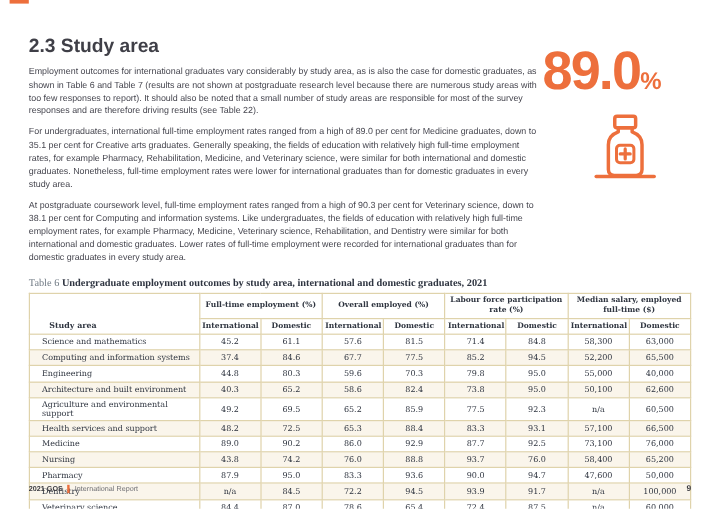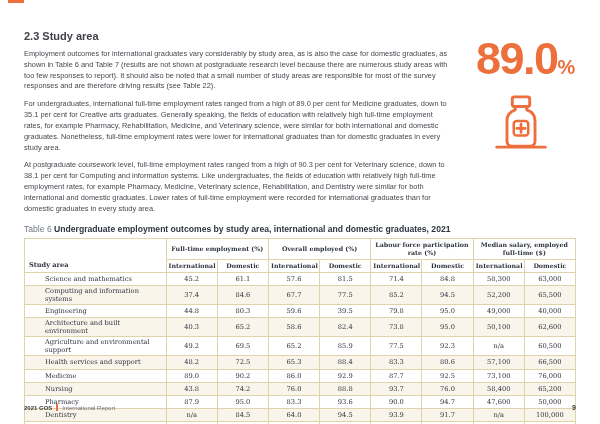--- a/index.html
+++ b/index.html
@@ -3,40 +3,40 @@
 <meta charset="utf-8">
 <style>
   html,body{margin:0;padding:0;}
   body{
     width:600px;height:424px;background:#ffffff;overflow:hidden;position:relative;
     font-family:"Liberation Sans",sans-serif;color:#44444a;
     -webkit-font-smoothing:antialiased;
   }
   .crop-mark{position:absolute;top:0;left:8px;width:16px;height:3px;background:#ED6F3C;}
   .content{position:absolute;top:30px;left:24px;right:24px;}
-  .heading{font-size:11px;font-weight:bold;color:#3F3F47;margin:0 0 7px 0;}
+  .heading{font-size:16px;font-weight:bold;color:#3F3F47;margin:0 0 7px 0;}
   .para{width:424px;font-size:7.4px;line-height:1.46;margin:0 0 7px 0;color:#474750;}
   
   .stat{position:absolute;top:36px;left:452px;width:138px;}
-  .stat-number{color:#ED6F3C;font-weight:800;font-size:45px;line-height:1;letter-spacing:-1.5px;white-space:nowrap;margin-left:24px;}
+  .stat-number{color:#ED6F3C;font-weight:800;font-size:45px;line-height:1;letter-spacing:-1.5px;white-space:nowrap;}
   .stat-number .pct{font-size:20px;font-weight:800;letter-spacing:0;}
   .stat-caption{margin-top:3px;color:#ED6F3C;font-size:8.6px;font-weight:600;line-height:1.38;white-space:pre-line;}
   .stat-icon{margin-top:12px;text-align:center;}
   .stat-icon svg{display:block;margin:0 auto;}
   
-  .table-title{font-family:Liberation Sans, sans-serif;font-size:8.6px;margin:10px 0 4px 0;}
+  .table-title{font-family:Liberation Serif, serif;font-size:8.6px;margin:10px 0 4px 0;}
   .table-title .prefix{color:#707a84;font-weight:400;}
   .table-title .main{color:#2E3440;font-weight:700;}
   table{width:100%;border-collapse:collapse;table-layout:fixed;font-family:"DejaVu Serif",serif;}
   col.c-area{width:25.7%;}
   th,td{border:1px solid #DFD3AB;padding:1px 3px;color:#2F3540;}
   thead th{font-size:6.3px;font-weight:700;text-align:center;line-height:1.25;padding:2px 2px;}
-  th.area-head{text-align:left;vertical-align:bottom;font-size:6.6px;padding-left:4px;padding-bottom:3px;}
+  th.area-head{text-align:left;vertical-align:bottom;font-size:6.6px;padding-left:16px;padding-bottom:3px;}
   tbody td{font-size:6.7px;height:10.2px;text-align:center;}
-  tbody td.area{text-align:left;padding-left:20px;}
+  tbody td.area{text-align:left;padding-left:10px;}
   tbody tr:nth-child(even){background:#FAF5EB;}
   
   .footer{position:absolute;left:24px;right:24px;top:404px;display:flex;align-items:center;font-size:6px;}
   .footer .fl-bold{font-weight:bold;color:#3b3b40;}
   .footer .sep{display:inline-block;width:2px;height:7px;background:#ED6F3C;margin:0 4px;}
   .footer .fl-rest{color:#6f6f74;}
   .footer .page-num{margin-left:auto;color:#3b3b40;font-size:7px;font-weight:bold;}
 </style>
 </head>
 <body>
@@ -106,24 +106,24 @@
           <td>85.2</td>
           <td>94.5</td>
           <td>52,200</td>
           <td>65,500</td>
         </tr>
         <tr>
           <td class="area">Engineering</td>
           <td>44.8</td>
           <td>80.3</td>
           <td>59.6</td>
-          <td>39.5</td>
+          <td>70.3</td>
           <td>79.8</td>
           <td>95.0</td>
-          <td>49,000</td>
+          <td>55,000</td>
           <td>40,000</td>
         </tr>
         <tr>
           <td class="area">Architecture and built environment</td>
           <td>40.3</td>
           <td>65.2</td>
           <td>58.6</td>
           <td>82.4</td>
           <td>73.8</td>
           <td>95.0</td>
@@ -141,21 +141,21 @@
           <td>n/a</td>
           <td>60,500</td>
         </tr>
         <tr>
           <td class="area">Health services and support</td>
           <td>48.2</td>
           <td>72.5</td>
           <td>65.3</td>
           <td>88.4</td>
           <td>83.3</td>
-          <td>80.6</td>
+          <td>93.1</td>
           <td>57,100</td>
           <td>66,500</td>
         </tr>
         <tr>
           <td class="area">Medicine</td>
           <td>89.0</td>
           <td>90.2</td>
           <td>86.0</td>
           <td>92.9</td>
           <td>87.7</td>
@@ -182,21 +182,21 @@
           <td>93.6</td>
           <td>90.0</td>
           <td>94.7</td>
           <td>47,600</td>
           <td>50,000</td>
         </tr>
         <tr>
           <td class="area">Dentistry</td>
           <td>n/a</td>
           <td>84.5</td>
-          <td>64.0</td>
+          <td>72.2</td>
           <td>94.5</td>
           <td>93.9</td>
           <td>91.7</td>
           <td>n/a</td>
           <td>100,000</td>
         </tr>
         <tr>
           <td class="area">Veterinary science</td>
           <td>84.4</td>
           <td>87.0</td>

